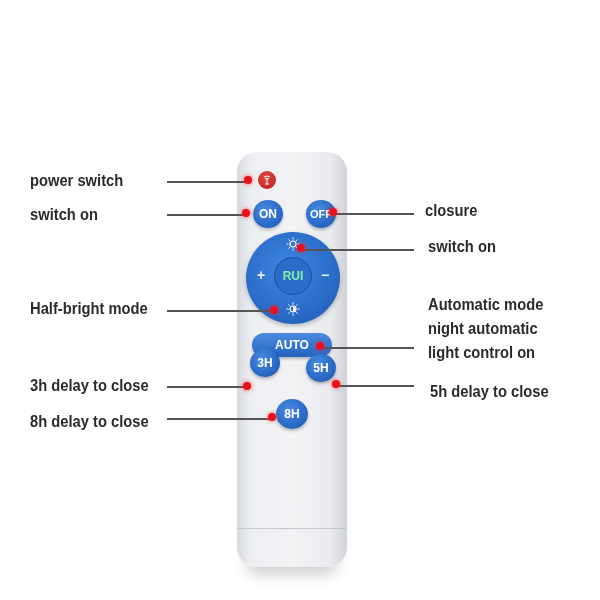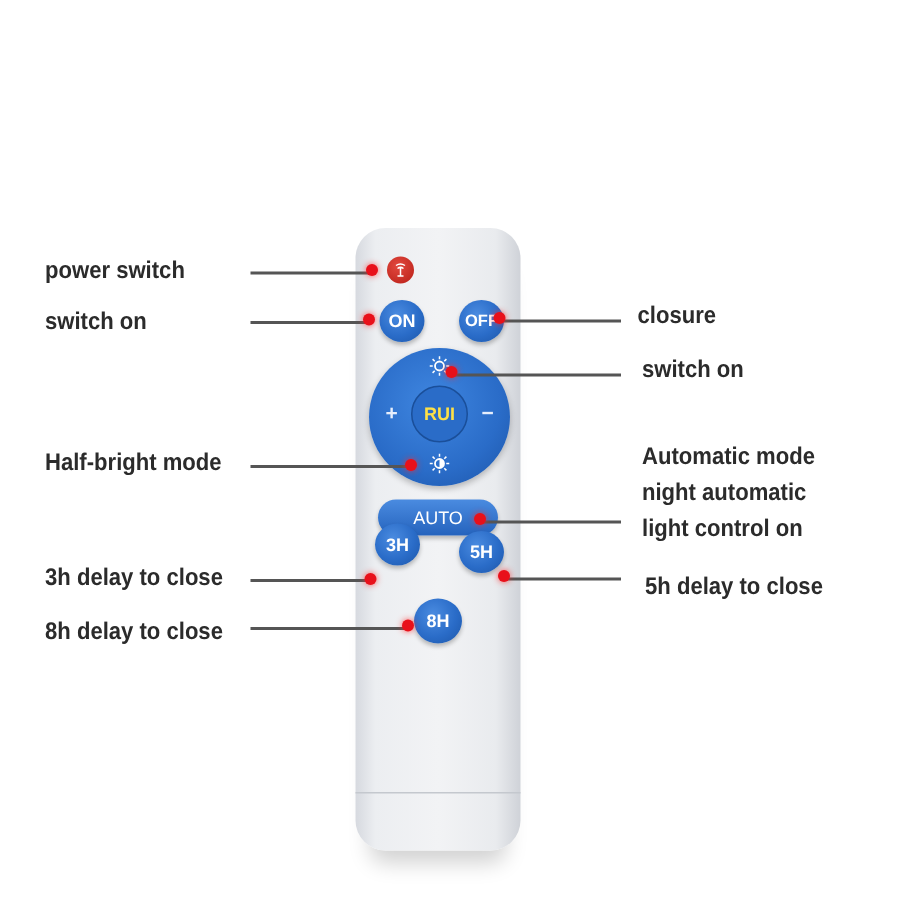--- a/index.html
+++ b/index.html
@@ -5,23 +5,23 @@
     html, body { margin:0; padding:0; }
     body { width:600px; height:600px; background:#ffffff; position:relative; overflow:hidden; font-family:"Liberation Sans", sans-serif; }
     .label { position:absolute; color:#2b2b2b; font-weight:bold; font-size:16px; white-space:nowrap; transform:scaleX(0.92); transform-origin:left center; }
     .line { position:absolute; height:1.5px; background:#555; }
     .dot { position:absolute; width:8px; height:8px; border-radius:50%; background:#e8101a; box-shadow:0 0 4px rgba(255,40,40,0.8); z-index:5; }
     .remote { position:absolute; left:237px; top:152px; width:110px; height:415px; border-radius:20px; background:linear-gradient(90deg,#d6d9df 0%,#eceef1 12%,#f2f3f5 50%,#e9ebee 85%,#cfd2d8 100%); box-shadow:0 18px 14px -10px rgba(0,0,0,0.18); }
     .remote-band { position:absolute; left:237px; top:528px; width:110px; height:1px; background:#c4c8ce; }
     .btn { position:absolute; border-radius:50%; background:radial-gradient(circle at 40% 35%, #4a8be0 0%, #2a6cc8 55%, #1d56a8 100%); color:#fff; font-weight:bold; font-size:12px; display:flex; align-items:center; justify-content:center; box-shadow:0 2px 3px rgba(0,0,0,0.25); }
     .power { position:absolute; left:258px; top:171px; width:18px; height:18px; border-radius:50%; background:radial-gradient(circle at 40% 35%, #e2483e, #b81f17); display:flex; align-items:center; justify-content:center; }
     .dpad { position:absolute; left:246px; top:232px; width:94px; height:92px; border-radius:50%; background:radial-gradient(circle at 45% 40%, #3f86e0 0%, #2a6cc8 60%, #1c54a6 100%); box-shadow:0 2px 4px rgba(0,0,0,0.25); }
-    .dpad-center { position:absolute; left:274px; top:257px; width:38px; height:38px; border-radius:50%; border:1.5px solid #1a4f9a; background:#2a6cc8; color:#fde047; font-weight:bold; font-size:12px; display:flex; align-items:center; justify-content:center; box-sizing:border-box; }
+    .dpad-center { position:absolute; left:274px; top:257px; width:38px; height:38px; border-radius:50%; border:1.5px solid #1a4f9a; background:#2a6cc8; color:#86efac; font-weight:bold; font-size:12px; display:flex; align-items:center; justify-content:center; box-sizing:border-box; }
     .dpad-sym { position:absolute; color:#e6eefc; font-weight:bold; font-size:14px; }
-    .auto { position:absolute; left:252px; top:333px; width:80px; height:24px; border-radius:12px; background:linear-gradient(180deg,#4a8be0,#2563bd); color:#fff; font-weight:normal; font-size:12px; display:flex; align-items:center; justify-content:center; box-shadow:0 2px 3px rgba(0,0,0,0.25); }
+    .auto { position:absolute; left:252px; top:333px; width:80px; height:24px; border-radius:12px; background:linear-gradient(180deg,#4a8be0,#2563bd); color:#fff; font-weight:bold; font-size:12px; display:flex; align-items:center; justify-content:center; box-shadow:0 2px 3px rgba(0,0,0,0.25); }
   </style>
 </head>
 <body>
 
 <div class="remote"></div>
 <div class="remote-band"></div>
 
 <div class="power">
   <svg width="10" height="10" viewBox="0 0 10 10">
     <path d="M5 3 L5 9 M3 9 L7 9 M2 2 Q5 0 8 2 M3 4 Q5 2.5 7 4" stroke="#fff" stroke-width="1" fill="none"></path>

